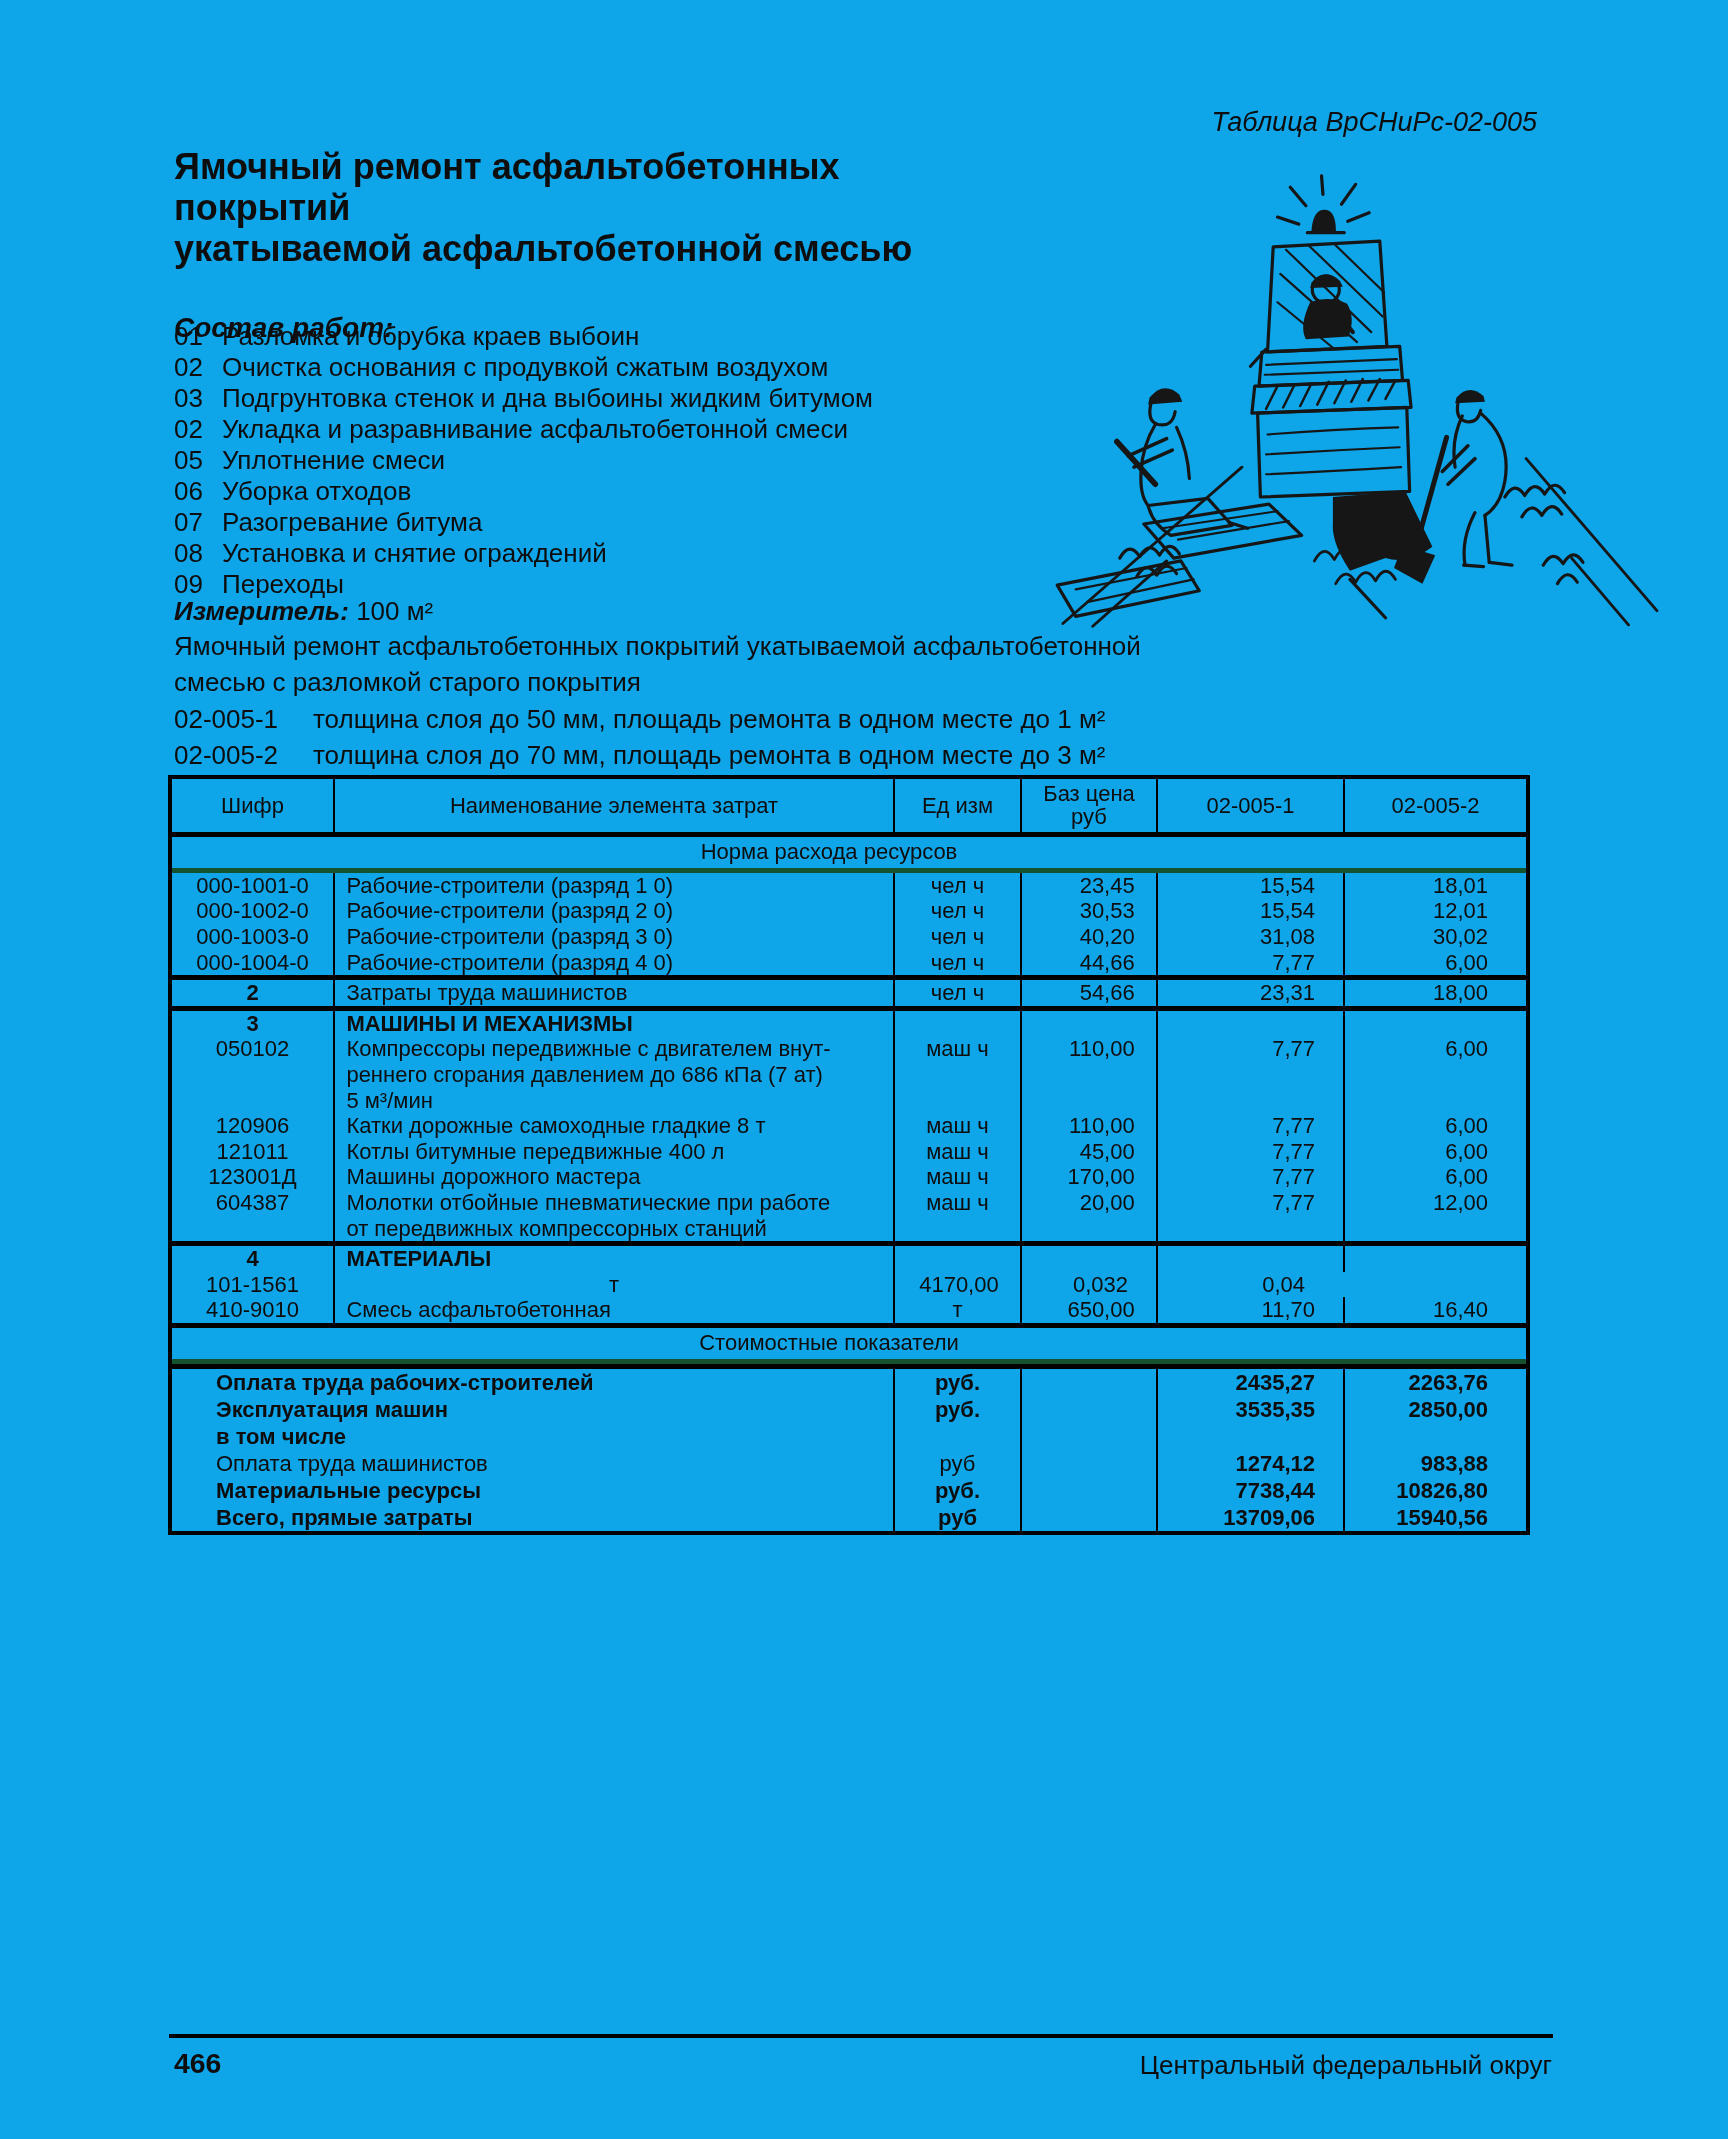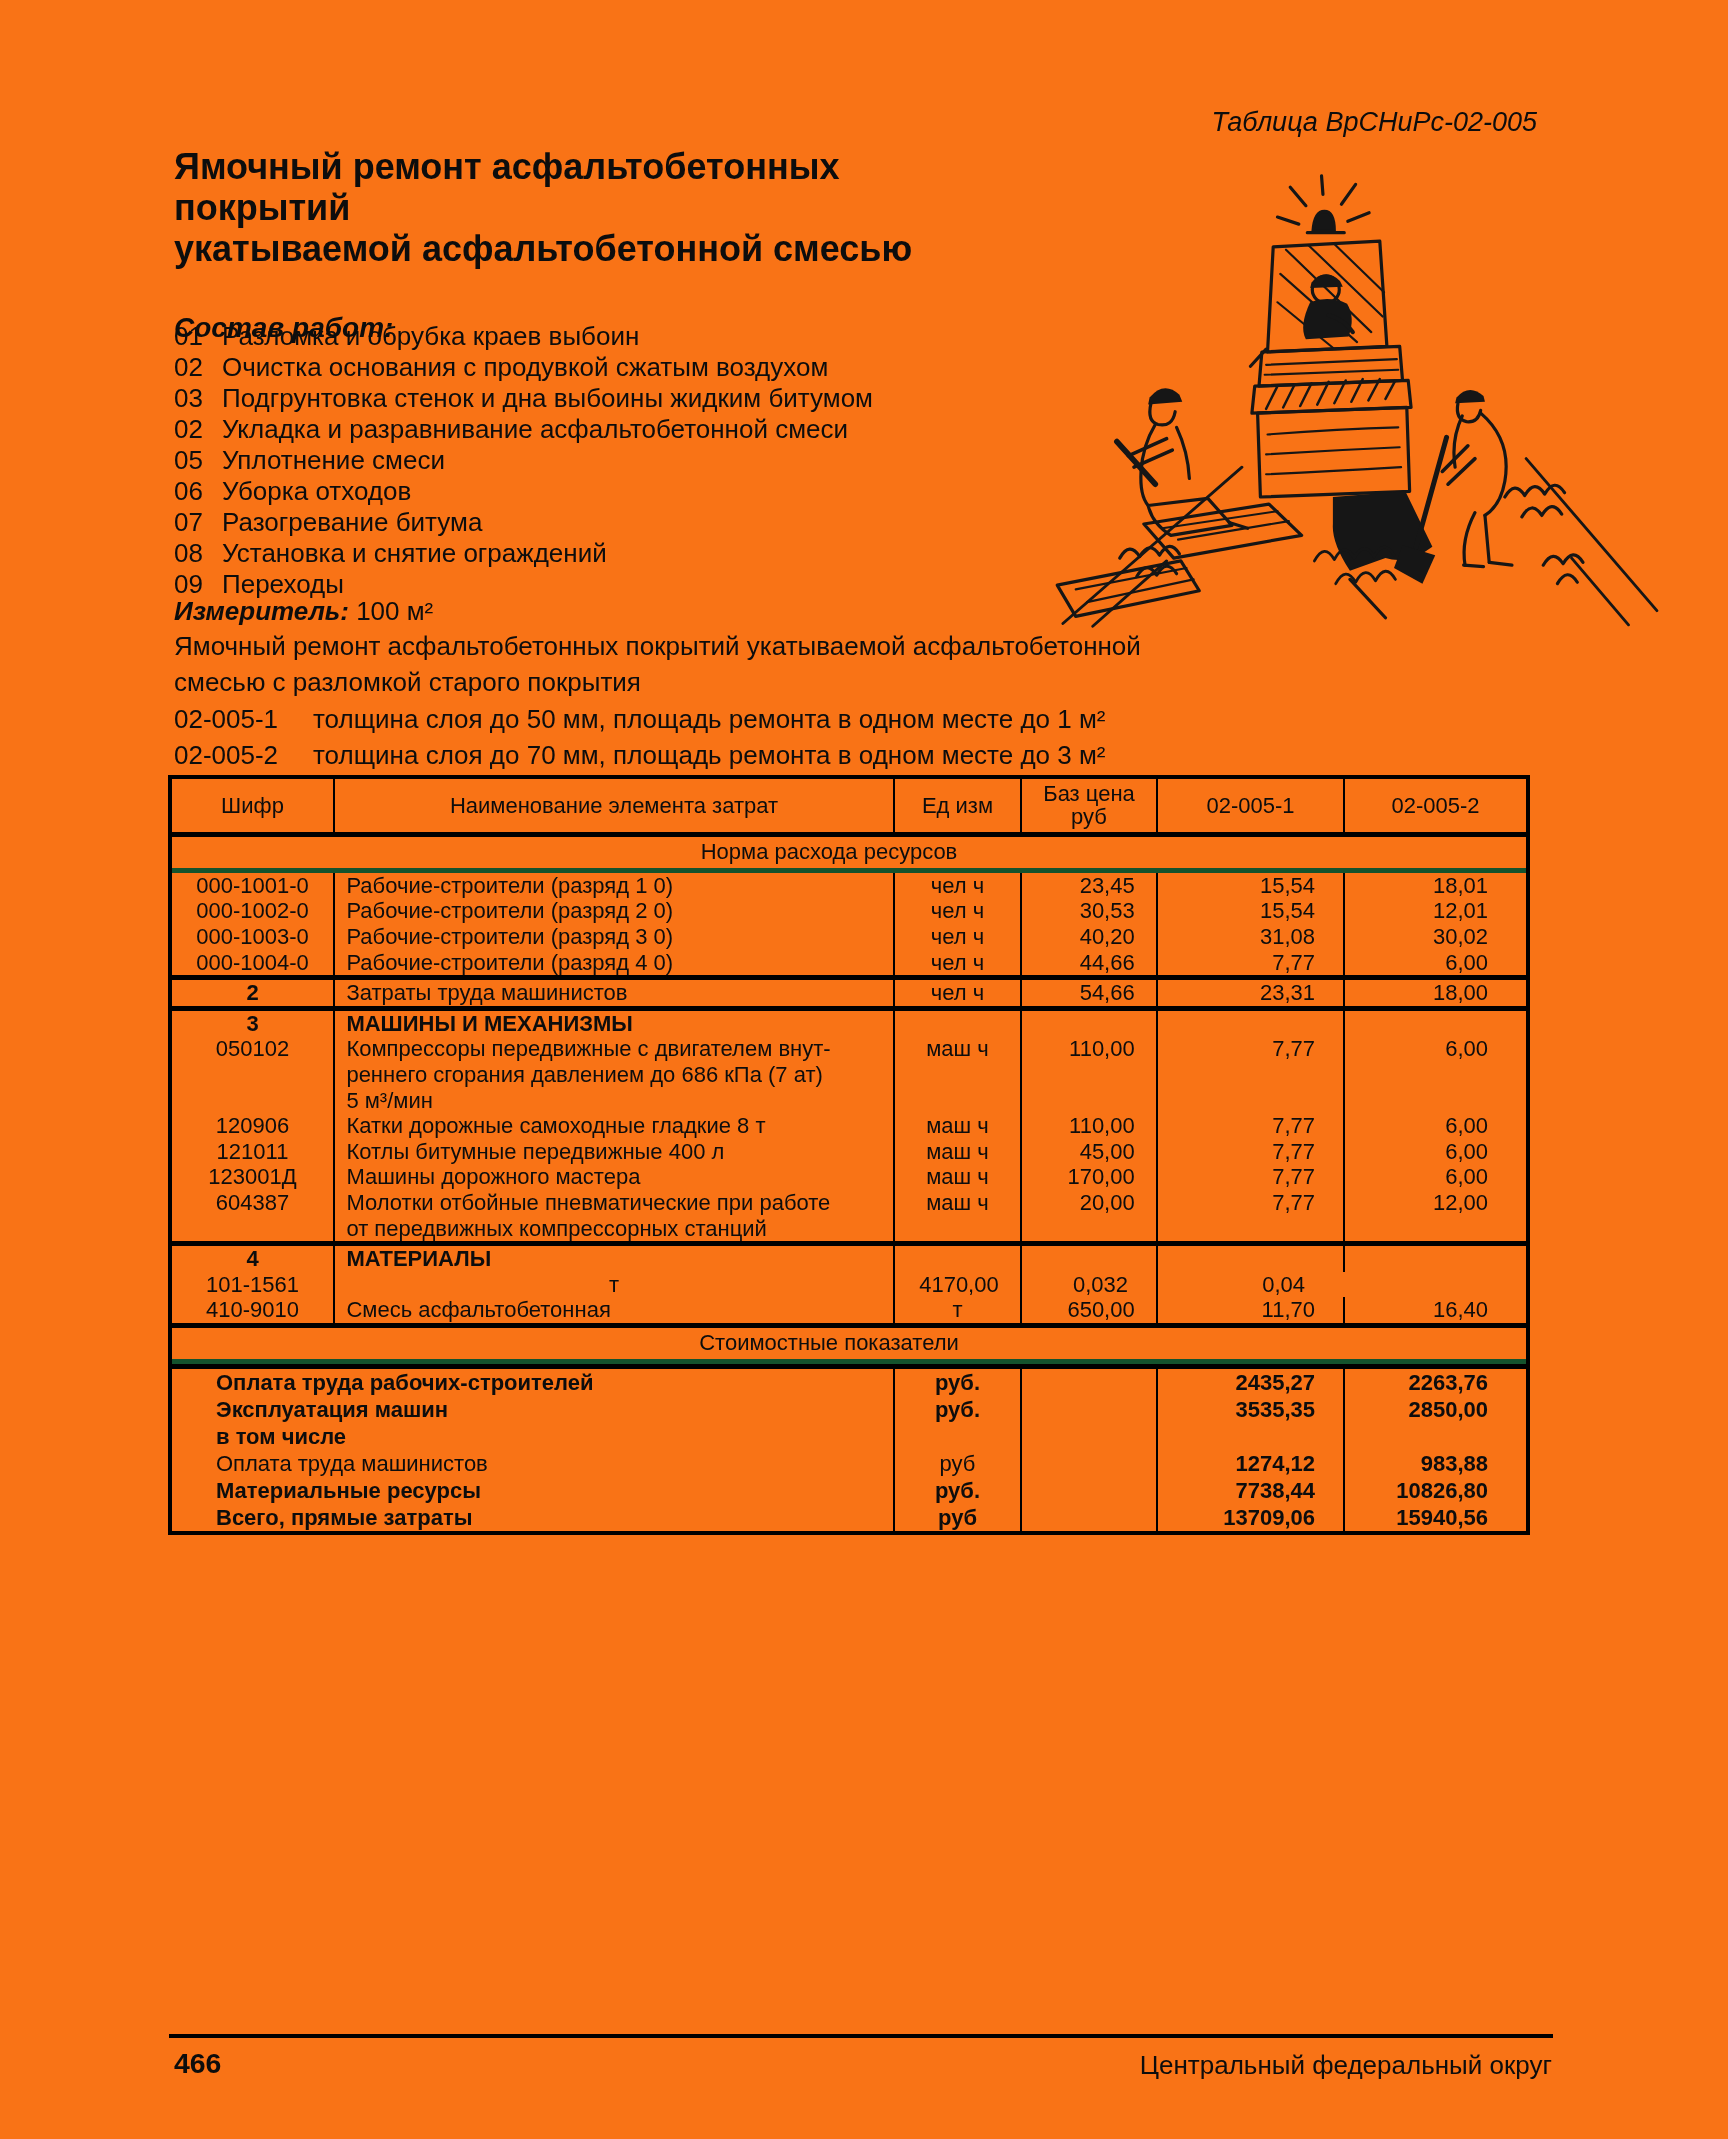--- a/index.html
+++ b/index.html
@@ -1,16 +1,16 @@
 <!DOCTYPE html>
 <html style="font-size:11.4px"><head>
 <meta charset="utf-8">
 <style>
   html,body{margin:0;padding:0;background:#888;}
-  .page{position:relative;width:1728px;height:2140px;background:#f97316;
+  .page{position:relative;width:1728px;height:2140px;background:#0ea5e9;
         font-family:"Liberation Sans",sans-serif;color:#0d0d0d;overflow:hidden;}
   .doc-label{position:absolute;top:107px;right:191px;font-size:27px;font-style:italic;}
   .title{position:absolute;top:146px;left:174px;width:753px;
          font-weight:700;font-size:36px;line-height:41px;}
   .works-label{position:absolute;top:312px;left:174px;font-size:28px;font-weight:700;font-style:italic;}
   .works{position:absolute;top:321px;left:174px;font-size:26px;line-height:31px;}
   .work-item{display:flex;}
   .work-num{width:48px;flex:0 0 48px;}
   .measure{position:absolute;top:596px;left:174px;font-size:26px;}
   .measure .lbl{font-weight:700;font-style:italic;}

